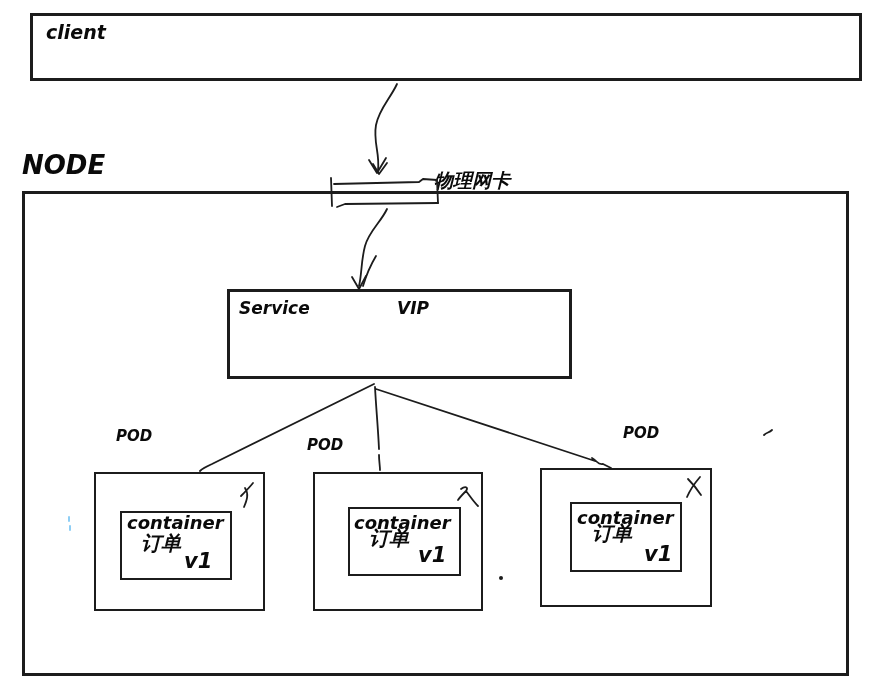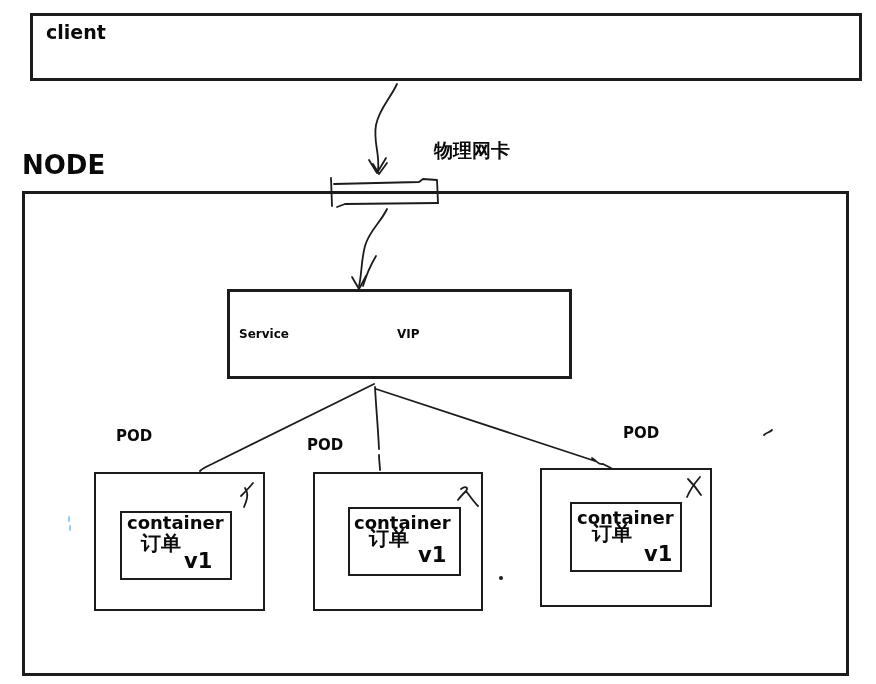--- a/index.html
+++ b/index.html
@@ -2,44 +2,44 @@
 <html><head>
 <meta charset="utf-8">
 <style>
   html,body{margin:0;padding:0;background:#fff;}
   .stage{
     position:relative;width:876px;height:684px;background:#ffffff;overflow:hidden;
     font-family:"DejaVu Sans","Liberation Sans",sans-serif;color:#0a0a0a;
   }
   .box{position:absolute;box-sizing:border-box;border:3px solid #1c1c1c;background:transparent;}
   .box.thin{border-width:2px;}
-  .lbl{position:absolute;font-weight:bold;white-space:nowrap;line-height:1;letter-spacing:0px;}
+  .lbl{position:absolute;font-weight:bold;white-space:nowrap;line-height:1;letter-spacing:0px;font-style:italic;}
   .fs-client{font-size:19px;}
   .fs-node{font-size:26px;}
-  .fs-service{font-size:12px;margin-top:28px;}
+  .fs-service{font-size:17px;}
   .fs-nic{font-size:19px;}
   .fs-pod{font-size:15px;}
   .fs-container{font-size:18px;margin-top:20px;}
   .fs-app{font-size:20px;}
   .fs-ver{font-size:21px;}
   svg.overlay{position:absolute;left:0;top:0;width:876px;height:684px;z-index:5;}
   .ink{stroke:#1c1c1c;fill:none;stroke-width:1.8;stroke-linecap:round;stroke-linejoin:round;}
 </style>
 </head>
 <body>
 
 <div class="stage">
 
   <div class="box" style="left:30px;top:13px;width:832px;height:68px;"></div>
   <div class="lbl fs-client" style="left:46px;top:23px;">client</div>
 
   <div class="lbl fs-node" style="left:22px;top:152px;">NODE</div>
   <div class="box" style="left:22px;top:191px;width:827px;height:485px;"></div>
 
-  <div class="lbl fs-nic" style="left:434px;top:141px;">物理网卡</div>
+  <div class="lbl fs-nic" style="left:434px;top:171px;">物理网卡</div>
 
   <div class="box" style="left:227px;top:289px;width:345px;height:90px;"></div>
   <div class="lbl fs-service" style="left:239px;top:300px;">Service</div>
   <div class="lbl fs-service" style="left:397px;top:300px;">VIP</div>
 
   <div class="lbl fs-pod" style="left:116px;top:429px;">POD</div>
   <div class="box thin" style="left:94px;top:472px;width:171px;height:139px;"></div>
   <div class="lbl fs-container" style="left:127px;top:494px;">container</div>
   <div class="box thin" style="left:120px;top:511px;width:112px;height:69px;"></div>
   <div class="lbl fs-app" style="left:141px;top:533px;">订单</div>

